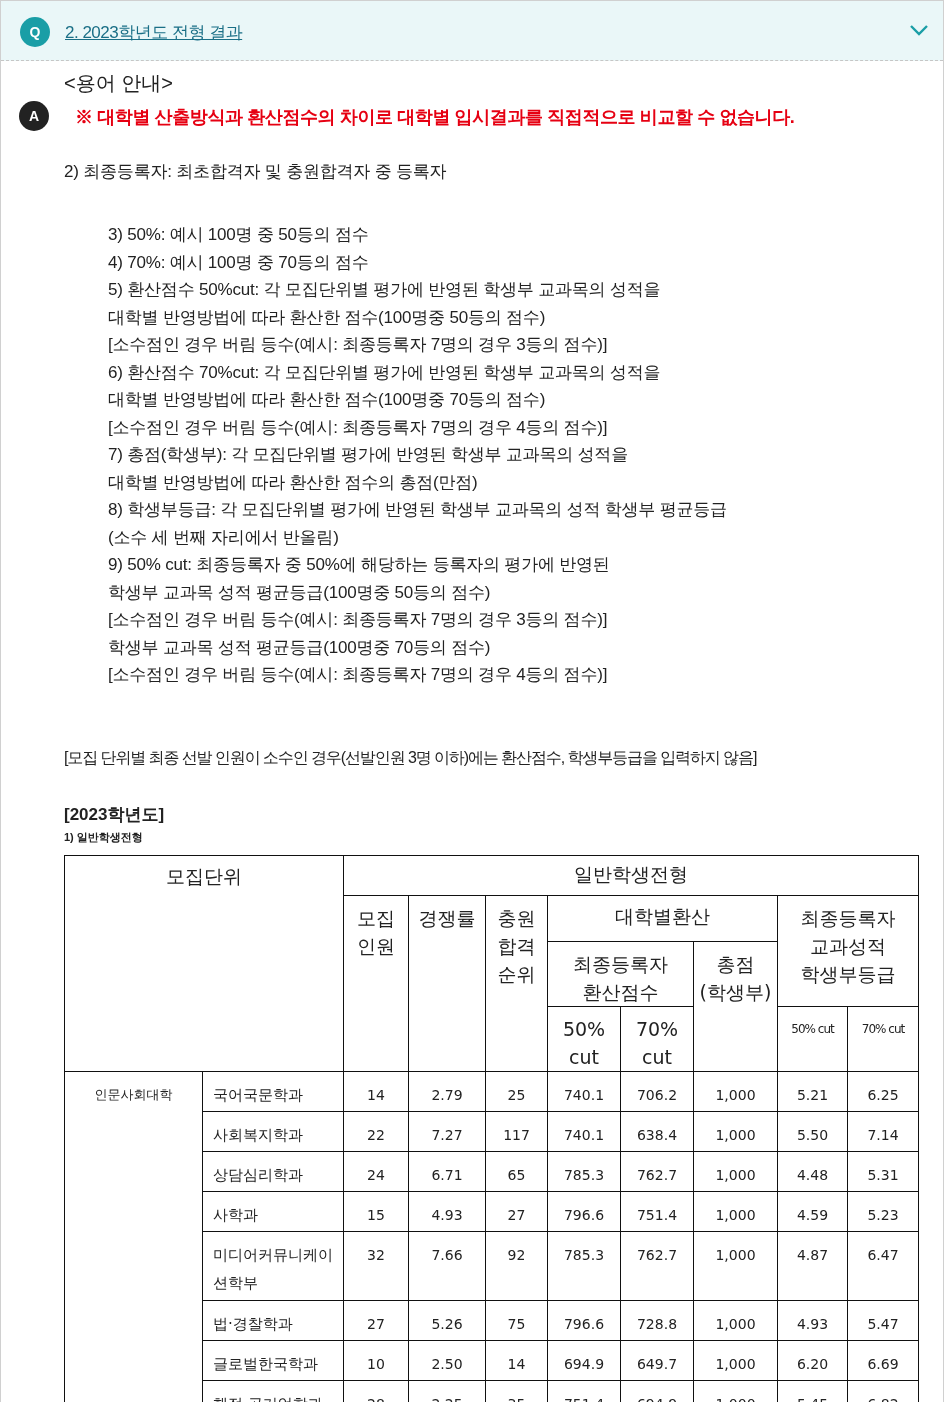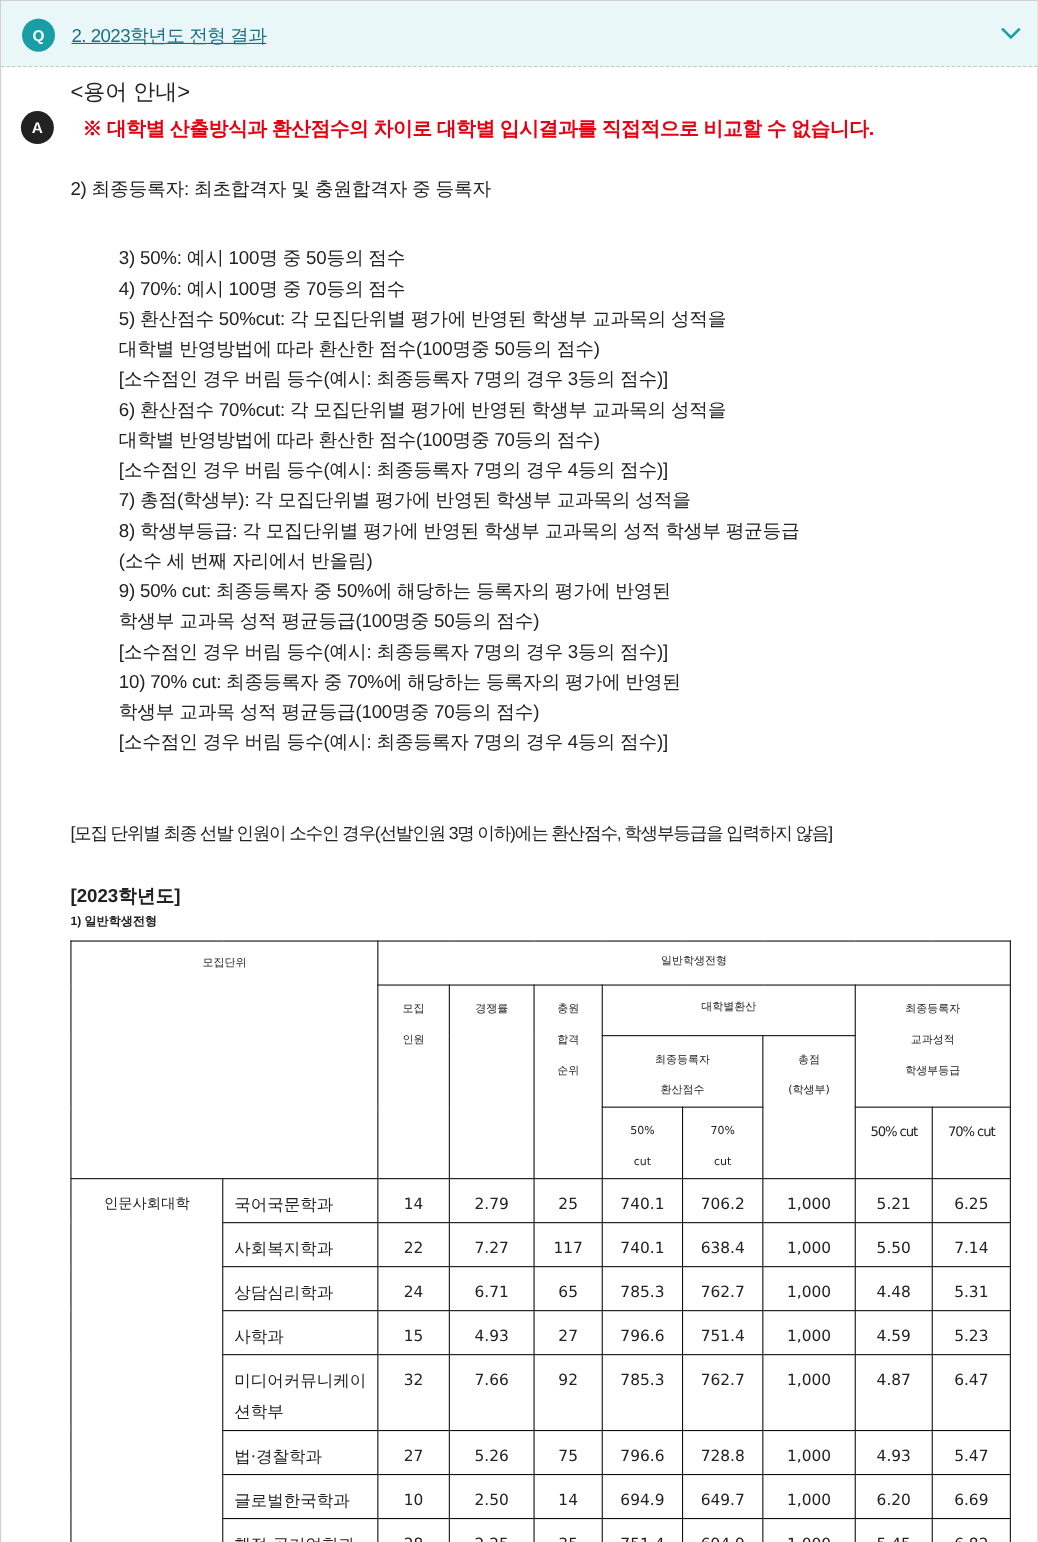--- a/index.html
+++ b/index.html
@@ -15,21 +15,21 @@
   .line { font-size: 17px; line-height: 27.5px; white-space: nowrap; font-family: "Liberation Sans", sans-serif; letter-spacing: -0.2px; color: #222; }
   .warn { position: absolute; left: 75px; top: 105px; font-size: 18px; font-weight: bold; color: #e60012; font-family: "Liberation Sans", sans-serif; letter-spacing: -0.4px; white-space: nowrap; }
   .guide { position: absolute; left: 64px; top: 70px; font-size: 20px; font-family: "Liberation Sans", sans-serif; }
   .defs { position: absolute; left: 64px; top: 158px; }
   .defs2 { position: absolute; left: 64px; top: 221px; margin-left: 44px; }
   .note { position: absolute; left: 64px; top: 748px; font-size: 16px; letter-spacing: -1.1px; font-family: "Liberation Sans", sans-serif; white-space: nowrap; }
   .h-year { position: absolute; left: 64px; top: 803px; font-size: 17px; font-weight: bold; font-family: "Liberation Sans", sans-serif; }
   .h-sub { position: absolute; left: 64px; top: 830px; font-size: 11px; font-weight: bold; font-family: "Liberation Sans", sans-serif; }
   table { position: absolute; left: 64px; top: 855px; border-collapse: collapse; width: 854px; font-size: 14px; font-family: "DejaVu Sans", sans-serif; table-layout: fixed; }
   td, th { border: 1.5px solid #111; text-align: center; vertical-align: top; font-weight: normal; color: #222; }
-  th { padding-top: 8px; line-height: 28px; font-size: 10px; }
+  th { padding-top: 8px; line-height: 28px; font-size: 19px; }
   td { height: 40px; padding-top: 9px; line-height: 28px; font-size: 14px; }
   td.dept { text-align: left; padding-left: 10px; font-size: 15px; }
   td.college { border-bottom: 1.5px solid #111; font-size: 13px; }
   .cutsmall { font-size: 12px; letter-spacing: -1px; }
 </style>
 </head>
 <body>
 
 <div class="frame"></div>
 
@@ -53,26 +53,26 @@
 <div class="defs2">
   <div class="line">3) 50%: 예시 100명 중 50등의 점수</div>
   <div class="line">4) 70%: 예시 100명 중 70등의 점수</div>
   <div class="line">5) 환산점수 50%cut: 각 모집단위별 평가에 반영된 학생부 교과목의 성적을</div>
   <div class="line">대학별 반영방법에 따라 환산한 점수(100명중 50등의 점수)</div>
   <div class="line">[소수점인 경우 버림 등수(예시: 최종등록자 7명의 경우 3등의 점수)]</div>
   <div class="line">6) 환산점수 70%cut: 각 모집단위별 평가에 반영된 학생부 교과목의 성적을</div>
   <div class="line">대학별 반영방법에 따라 환산한 점수(100명중 70등의 점수)</div>
   <div class="line">[소수점인 경우 버림 등수(예시: 최종등록자 7명의 경우 4등의 점수)]</div>
   <div class="line">7) 총점(학생부): 각 모집단위별 평가에 반영된 학생부 교과목의 성적을</div>
+  <div class="line">대학별 반영방법에 따라 환산한 점수의 총점(만점)</div>
   <div class="line">8) 학생부등급: 각 모집단위별 평가에 반영된 학생부 교과목의 성적 학생부 평균등급</div>
   <div class="line">(소수 세 번째 자리에서 반올림)</div>
   <div class="line">9) 50% cut: 최종등록자 중 50%에 해당하는 등록자의 평가에 반영된</div>
   <div class="line">학생부 교과목 성적 평균등급(100명중 50등의 점수)</div>
   <div class="line">[소수점인 경우 버림 등수(예시: 최종등록자 7명의 경우 3등의 점수)]</div>
-  <div class="line">10) 70% cut: 최종등록자 중 70%에 해당하는 등록자의 평가에 반영된</div>
   <div class="line">학생부 교과목 성적 평균등급(100명중 70등의 점수)</div>
   <div class="line">[소수점인 경우 버림 등수(예시: 최종등록자 7명의 경우 4등의 점수)]</div>
 </div>
 
 <div class="note">[모집 단위별 최종 선발 인원이 소수인 경우(선발인원 3명 이하)에는 환산점수, 학생부등급을 입력하지 않음]</div>
 <div class="h-year">[2023학년도]</div>
 <div class="h-sub">1)  일반학생전형</div>
 
 <table>
   <colgroup>

